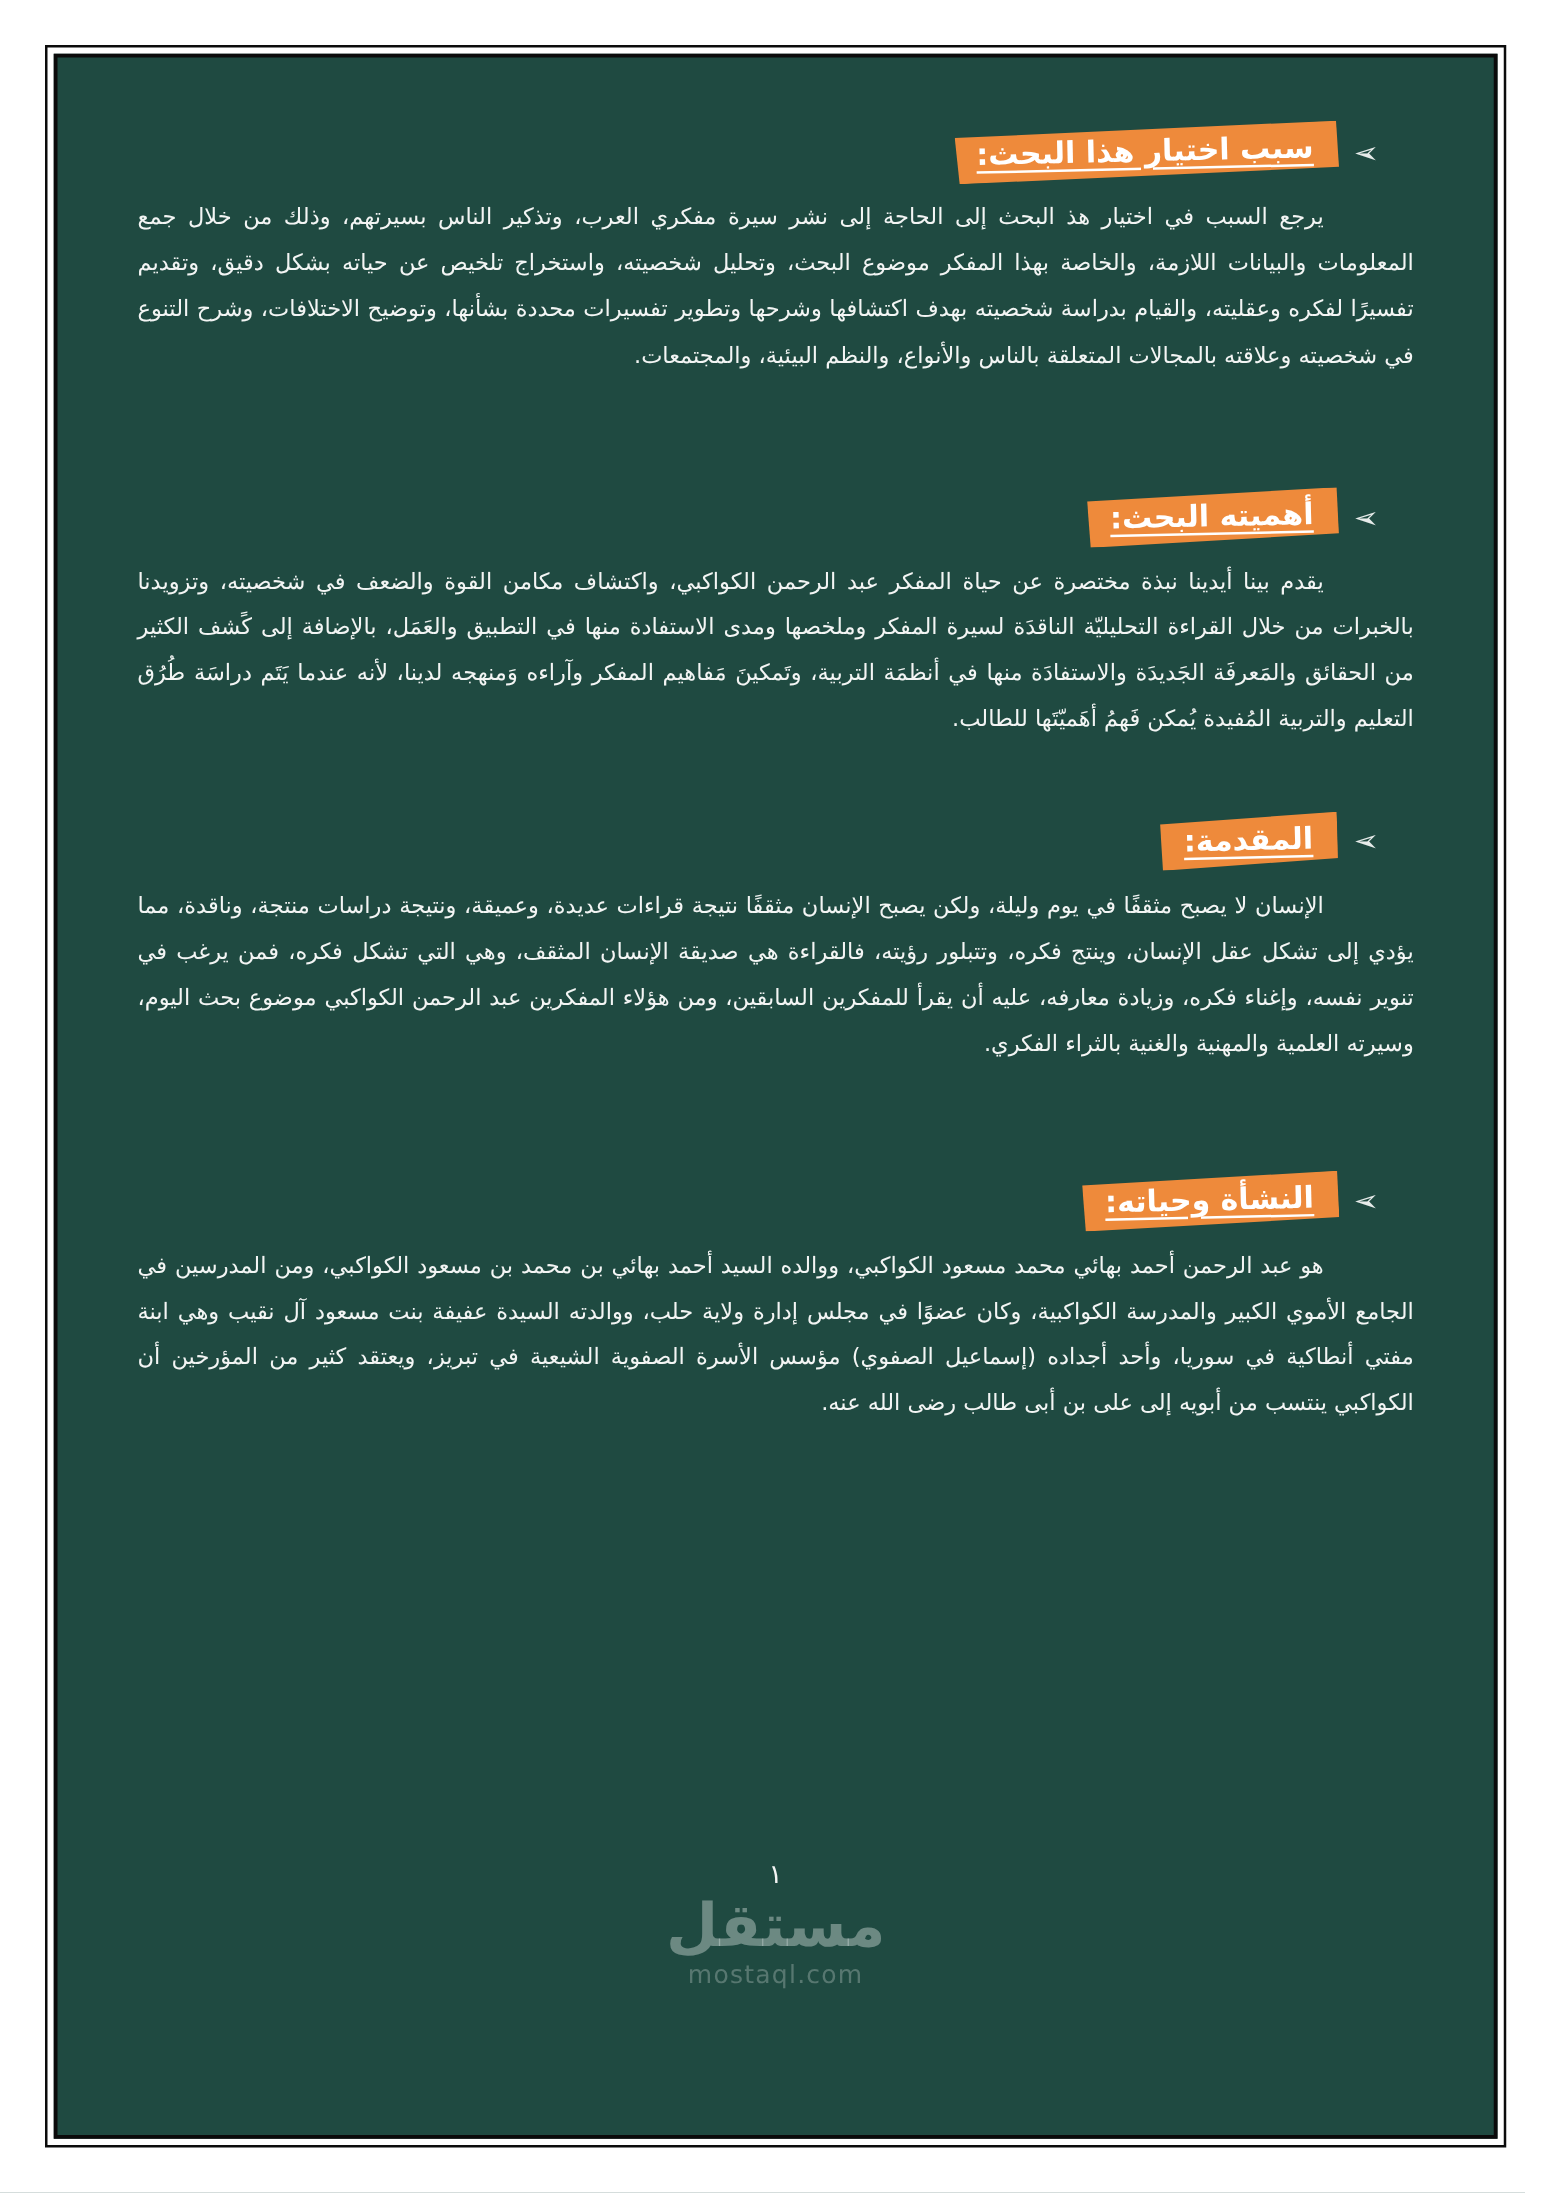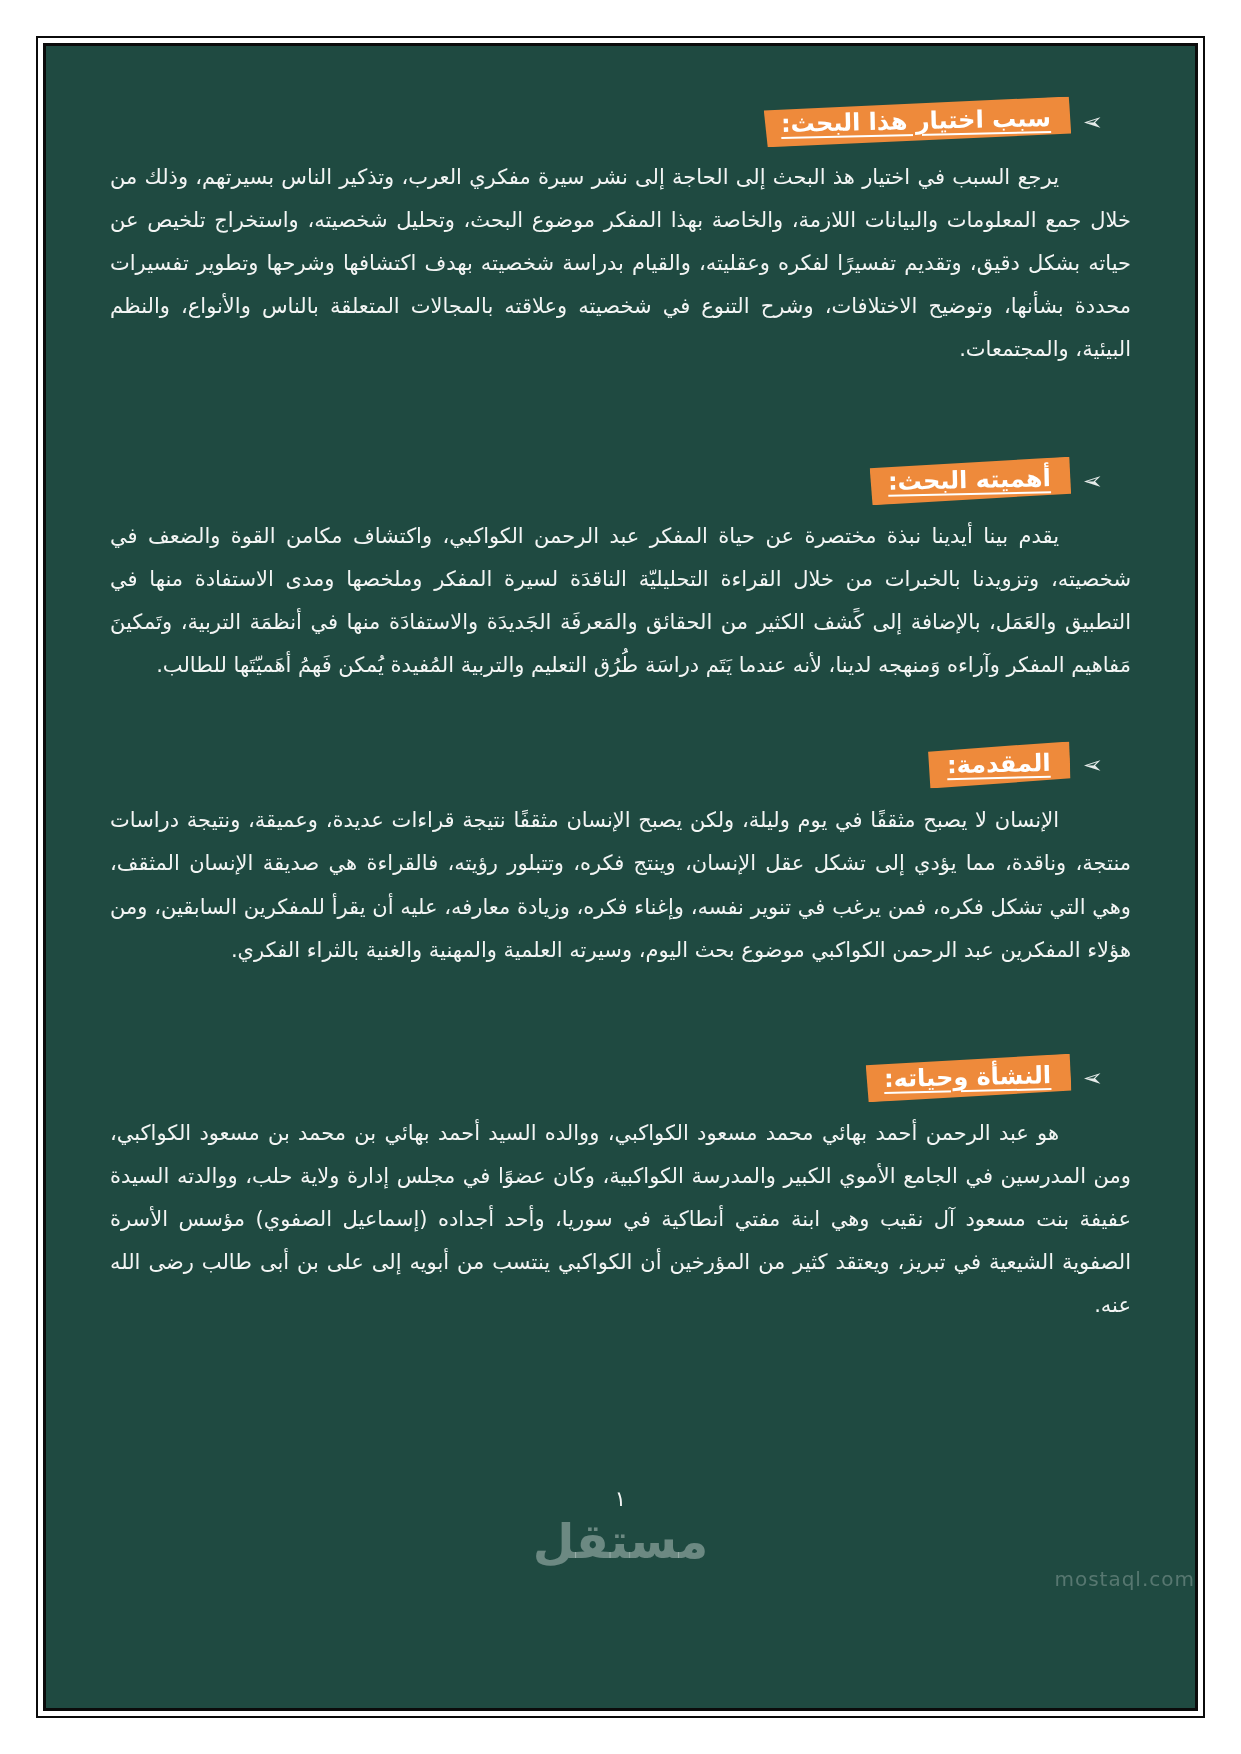--- a/index.html
+++ b/index.html
@@ -64,21 +64,21 @@
     color: #ffffff;
     font-weight: bold;
     font-size: 24px;
     text-decoration: underline;
     text-decoration-thickness: 2px;
     text-underline-offset: 5px;
     white-space: nowrap;
   }
   .para {
     color: #f3f5f4;
-    font-size: 21px;
+    font-size: 18px;
     line-height: 2.05;
     text-align: justify;
     text-indent: 72px;
     margin: 12px 0 0 0;
   }
   .gap-lg { margin-top: 88px; }
   .gap-md { margin-top: 56px; }
   .gap-xl { margin-top: 84px; }
   .footer {
     position: absolute;
@@ -97,21 +97,20 @@
   .wm-name {
     font-size: 48px;
     font-weight: bold;
     color: rgba(215, 224, 221, 0.42);
   }
   .wm-domain {
     font-size: 20px;
     letter-spacing: 1px;
     color: rgba(205, 215, 211, 0.32);
     direction: ltr;
-    text-align: right;
   }
 </style>
 </head>
 <body>
 
 <div class="sheet">
   <div class="frame-outer">
     <div class="frame-inner">
       <div class="content">
 

